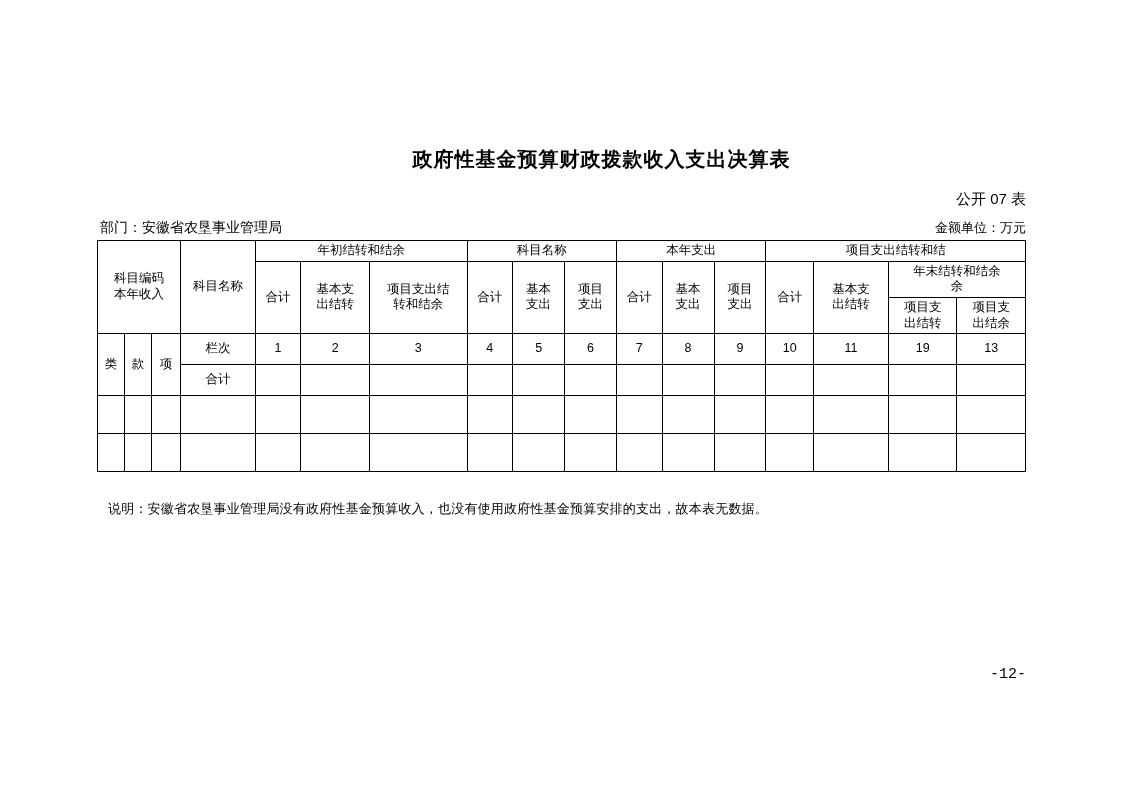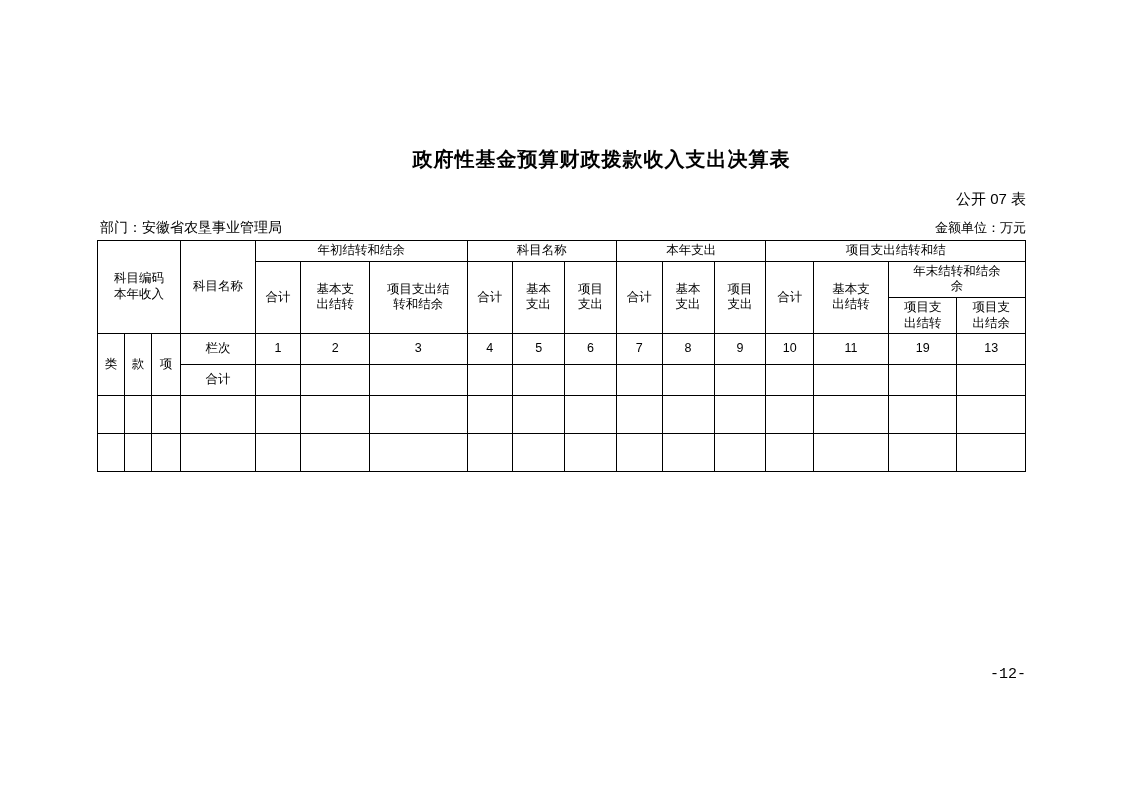--- a/index.html
+++ b/index.html
@@ -294,16 +294,17 @@
         <td class="blank"></td>
         <td class="blank"></td>
         <td class="blank"></td>
         <td class="blank"></td>
         <td class="blank"></td>
         <td class="blank"></td>
       </tr>
     </tbody>
   </table>
 
+  <div class="note-line">说明：安徽省农垦事业管理局没有政府性基金预算收入，也没有使用政府性基金预算安排的支出，故本表无数据。</div>
 
   <div class="page-number">-12-</div>
 
 </div>
 
 </body></html>

